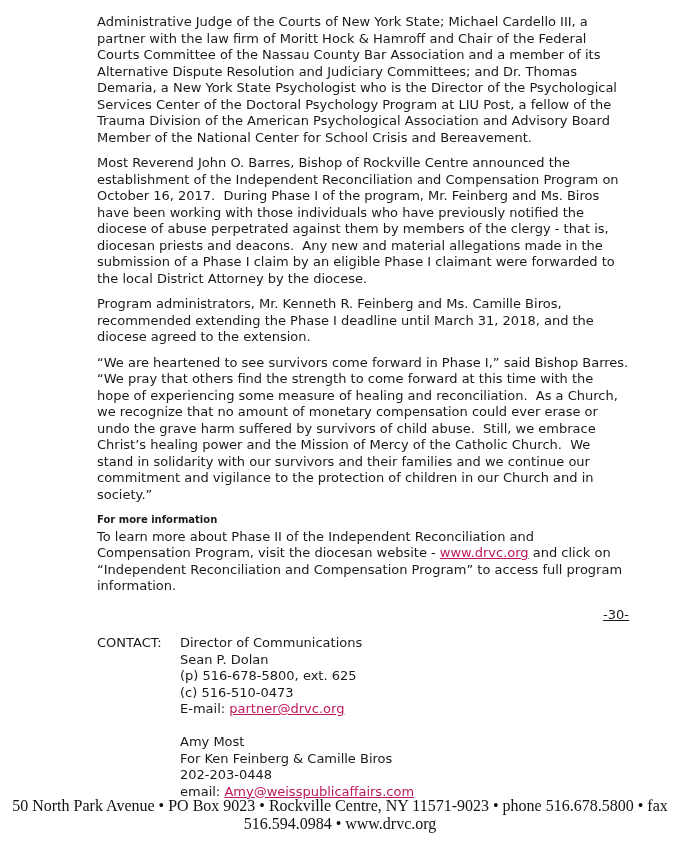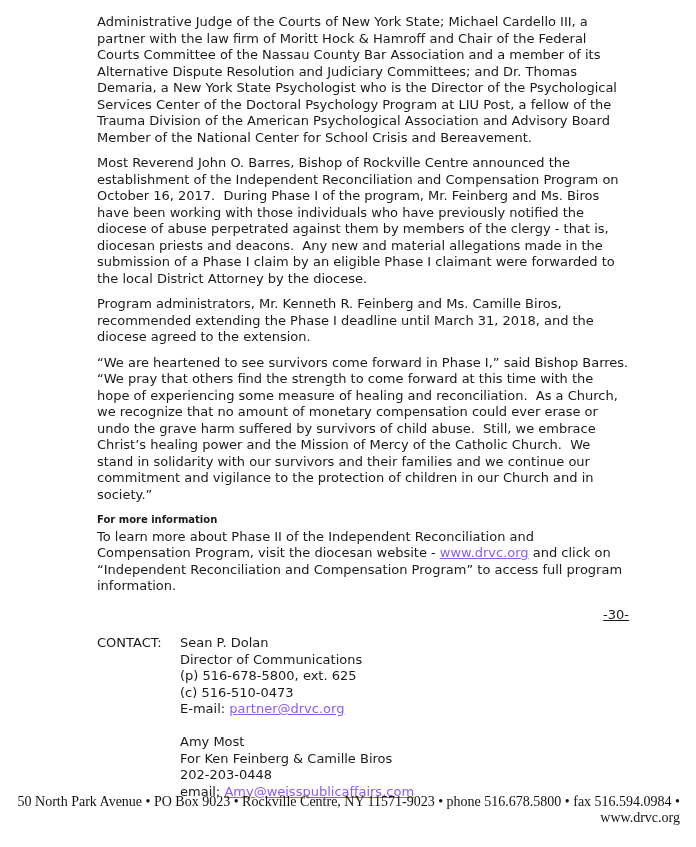--- a/index.html
+++ b/index.html
@@ -36,21 +36,21 @@
   }
   .no-top {
     margin-top: 0;
   }
   .end-mark {
     text-align: right;
     margin: 12px 0 12px 0;
     text-decoration: underline;
   }
   a.link {
-    color: #8b5cf6;
+    color: #be185d;
     text-decoration: underline;
     cursor: pointer;
   }
   .contact-row {
     display: flex;
     font-size: 13px;
     line-height: 16.5px;
     margin-top: 4px;
   }
   .contact-label {
@@ -61,24 +61,24 @@
   .contact-details div {
     white-space: pre-wrap;
   }
   .contact-gap {
     height: 16.5px;
   }
   .footer {
     position: absolute;
     left: 0;
     right: 0;
-    bottom: 21px;
-    text-align: right;
+    bottom: 14px;
+    text-align: center;
     font-family: "Liberation Serif", "DejaVu Serif", serif;
-    font-size: 14px;
+    font-size: 16px;
     color: #111111;
   }
 </style>
 </head>
 <body>
 
 <div class="page">
   <div class="content">
 
     <p class="para">Administrative Judge of the Courts of New York State; Michael Cardello III, a partner with the law firm of Moritt Hock &amp; Hamroff and Chair of the Federal Courts Committee of the Nassau County Bar Association and a member of its Alternative Dispute Resolution and Judiciary Committees; and Dr. Thomas Demaria, a New York State Psychologist who is the Director of the Psychological Services Center of the Doctoral Psychology Program at LIU Post, a fellow of the Trauma Division of the American Psychological Association and Advisory Board Member of the National Center for School Crisis and Bereavement.</p>
@@ -91,22 +91,22 @@
 
     <p class="heading">For more information</p>
 
     <p class="para no-top"><span>To learn more about Phase II of the Independent Reconciliation and Compensation Program, visit the diocesan website - </span><a class="link">www.drvc.org</a><span> and click on “Independent Reconciliation and Compensation Program” to access full program information.</span></p>
 
     <p class="para end-mark">-30-</p>
 
     <div class="contact-row">
       <div class="contact-label">CONTACT:</div>
       <div class="contact-details">
+        <div>Director of Communications</div>
         <div>Sean P. Dolan</div>
-        <div>Director of Communications</div>
         <div>(p) 516-678-5800, ext. 625</div>
         <div>(c) 516-510-0473</div>
         <div><span>E-mail: </span><a class="link">partner@drvc.org</a></div>
         <div class="contact-gap"></div>
         <div>Amy Most</div>
         <div>For Ken Feinberg &amp; Camille Biros</div>
         <div>202-203-0448</div>
         <div><span>email: </span><a class="link">Amy@weisspublicaffairs.com</a></div>
       </div>
     </div>

